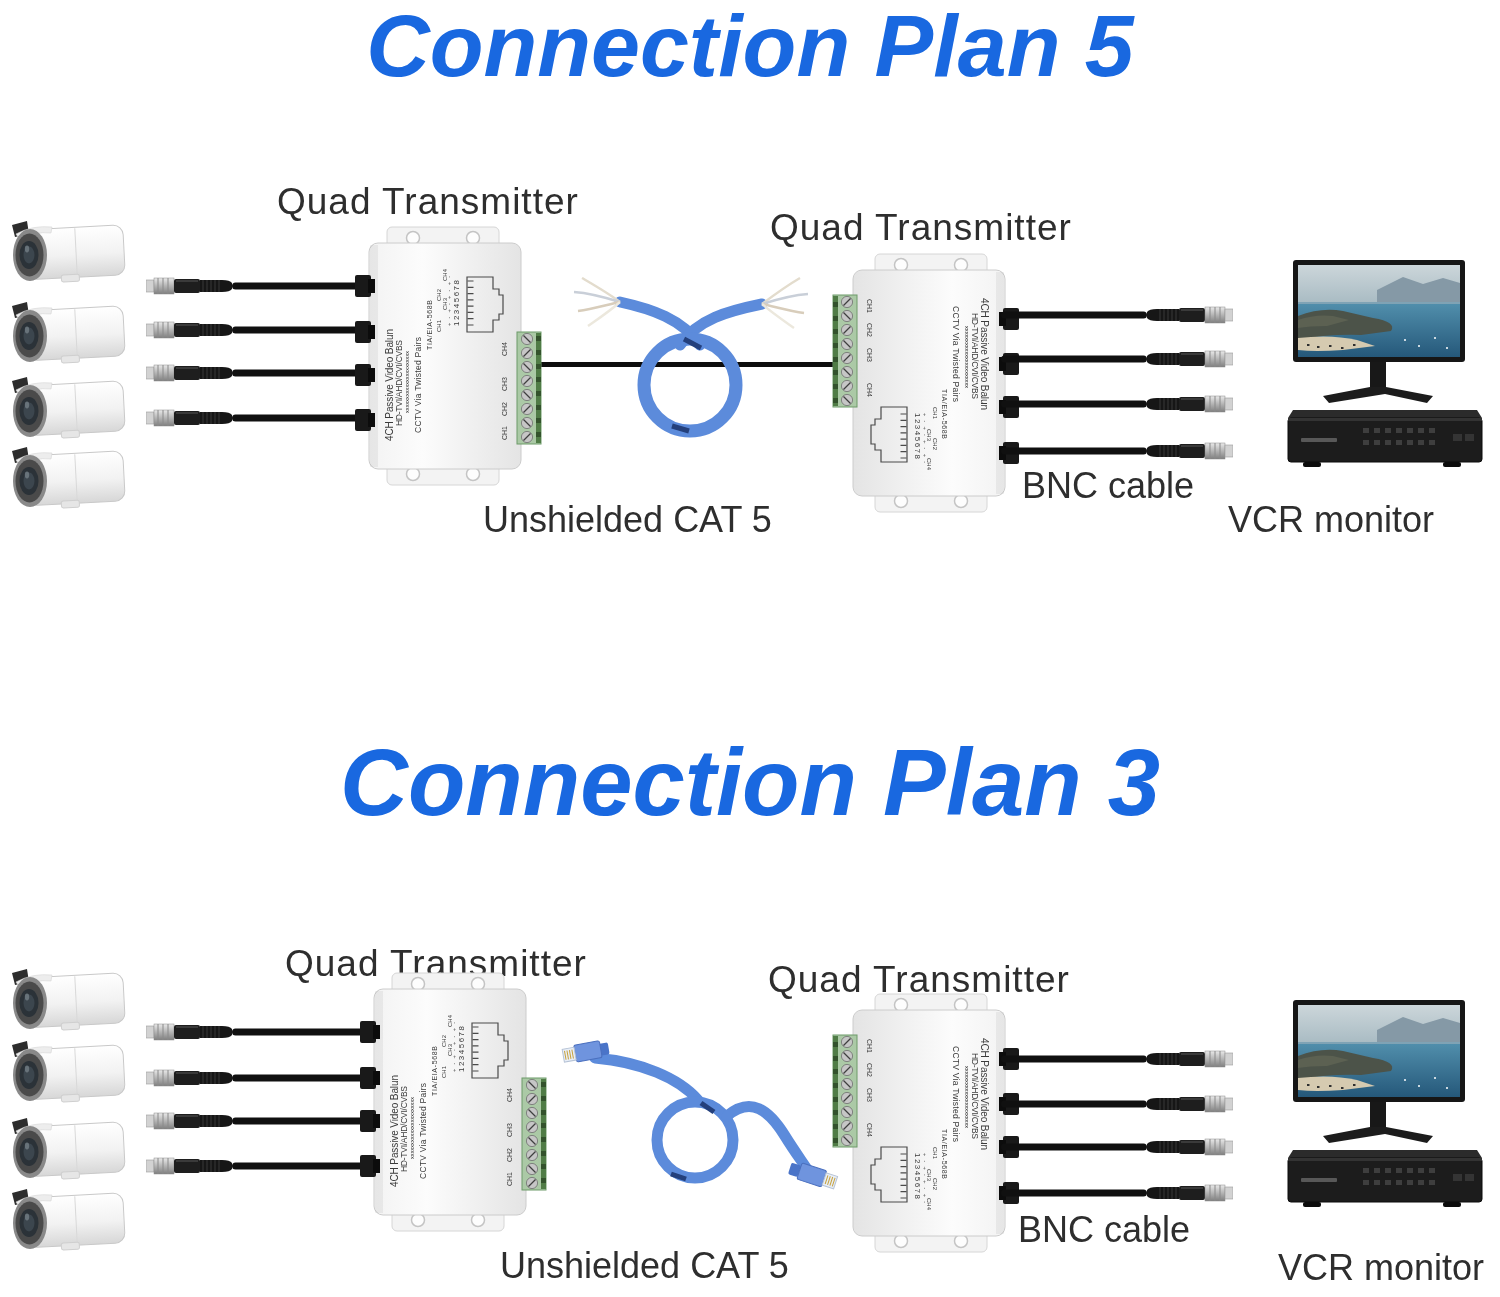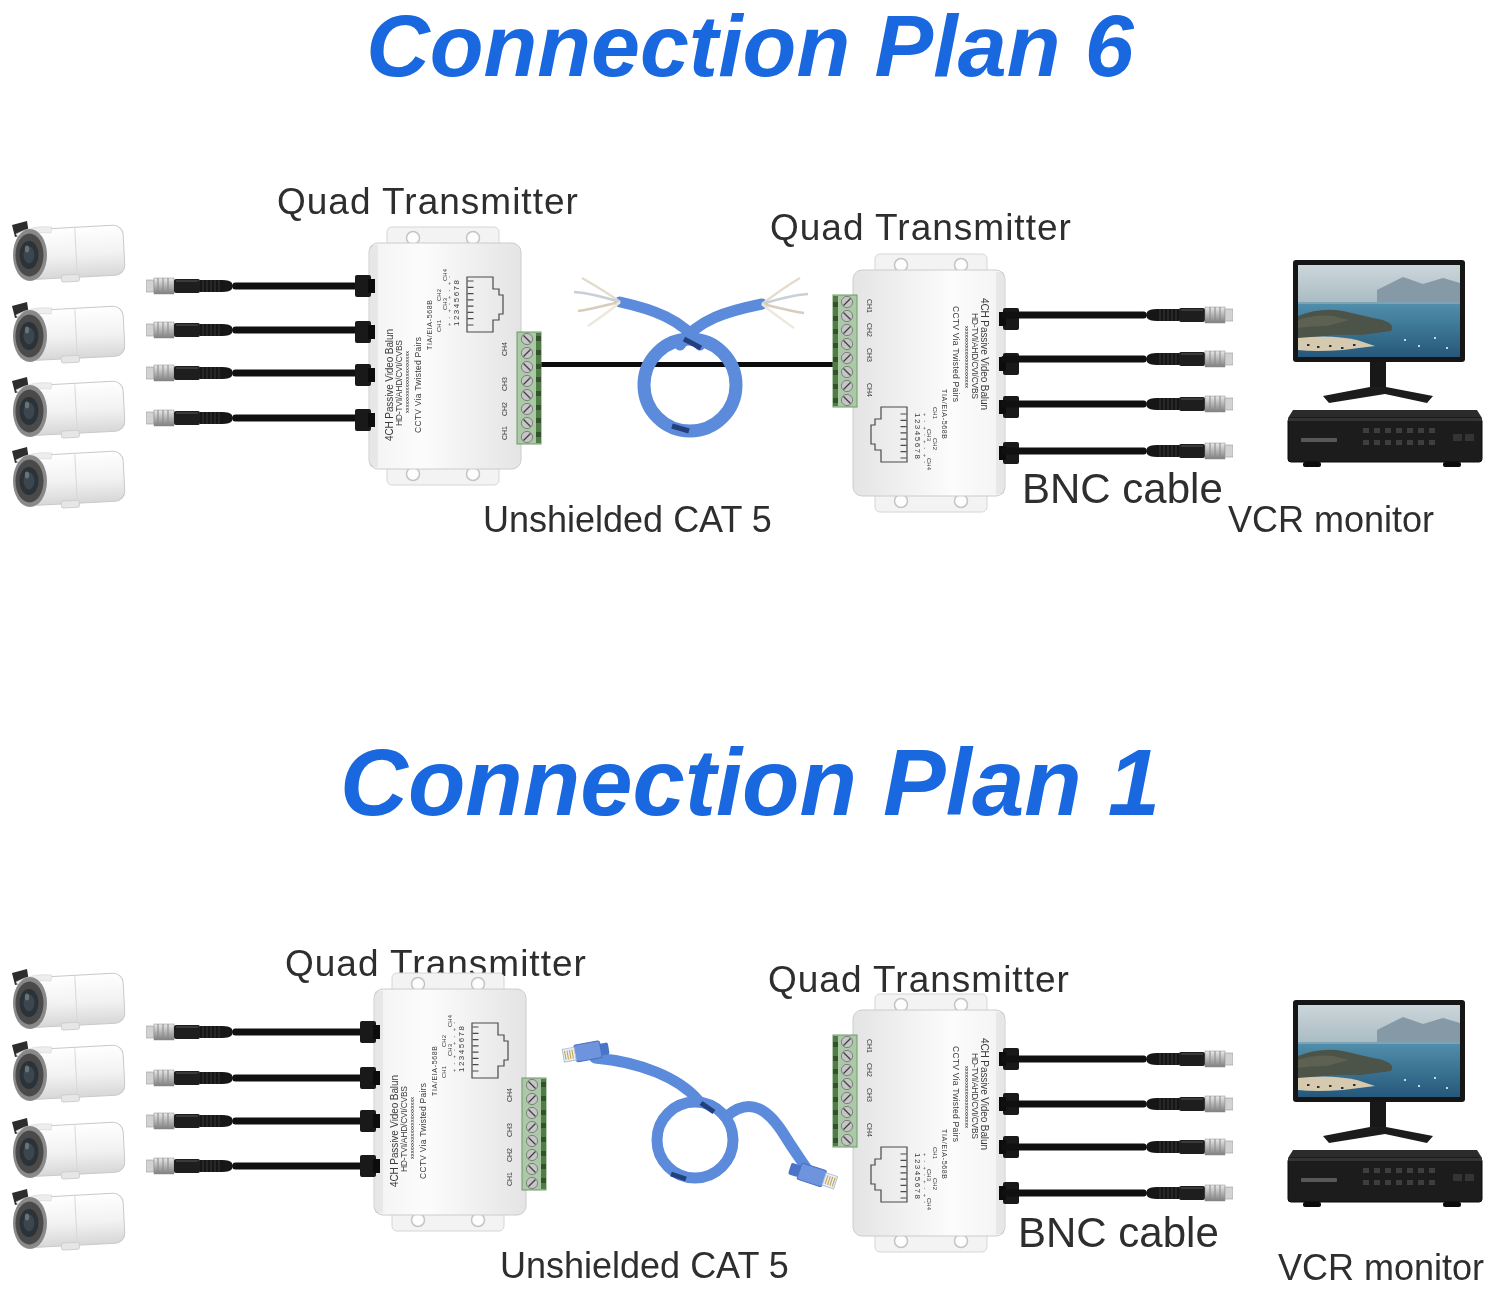--- a/index.html
+++ b/index.html
@@ -4,34 +4,34 @@
 <style>
   html,body{margin:0;padding:0;background:#ffffff;}
   .stage{position:relative;width:1500px;height:1297px;background:#ffffff;
          font-family:"Liberation Sans",sans-serif;overflow:hidden;}
   .title{position:absolute;left:0;width:100%;text-align:center;font-weight:700;
          font-style:italic;color:#1968e0;line-height:1;white-space:nowrap;}
   #title1{top:2px;font-size:88px;}
   #title2{top:736px;font-size:94px;}
   .lbl{position:absolute;color:#2e2e2e;white-space:nowrap;line-height:1.1;}
   .qt{font-size:37px;letter-spacing:1px;}
-  .bnc{font-size:42px;}
+  .bnc{font-size:36px;}
   .big{font-size:36px;}
   .slot{position:absolute;}
   .rot180{transform:rotate(180deg);}
   .tline{position:absolute;height:5px;background:#0d0d0d;}
   svg{display:block;font-family:"Liberation Sans",sans-serif;}
   svg text{fill:#3a3a3a;}
 </style>
 </head>
 <body>
 
 <div class="stage">
 
-  <div id="title1" class="title">Connection Plan 6</div>
+  <div id="title1" class="title">Connection Plan 5</div>
 
   <div class="lbl qt" style="left:277px;top:182px;">Quad Transmitter</div>
   <div class="lbl qt" style="left:770px;top:208px;">Quad Transmitter</div>
 
   <div class="slot" style="left:2px;top:218px;">
   <svg viewBox="0 0 130 68" width="130" height="68">
     <defs>
       <linearGradient id="g-cam" x1="0" y1="0" x2="0" y2="1">
         <stop offset="0" stop-color="#ffffff"></stop>
             <stop offset="0.55" stop-color="#f2f2f2"></stop>
@@ -528,21 +528,21 @@
       <rect x="18" y="202" width="18" height="5" rx="2" fill="#0c0c0c"></rect>
       <rect x="158" y="202" width="18" height="5" rx="2" fill="#0c0c0c"></rect>
     </g>
   </svg>
 </div>
 
   <div class="lbl bnc" style="left:1022px;top:466px;">BNC cable</div>
   <div class="lbl big" style="left:483px;top:500px;">Unshielded CAT 5</div>
   <div class="lbl big" style="left:1228px;top:500px;">VCR monitor</div>
 
-  <div id="title2" class="title">Connection Plan 1</div>
+  <div id="title2" class="title">Connection Plan 3</div>
 
   <div class="lbl qt" style="left:285px;top:944px;">Quad Transmitter</div>
   <div class="lbl qt" style="left:768px;top:960px;">Quad Transmitter</div>
 
   <div class="slot" style="left:2px;top:966px;">
   <svg viewBox="0 0 130 68" width="130" height="68">
     <defs>
       <linearGradient id="g-cam" x1="0" y1="0" x2="0" y2="1">
         <stop offset="0" stop-color="#ffffff"></stop>
             <stop offset="0.55" stop-color="#f2f2f2"></stop>

